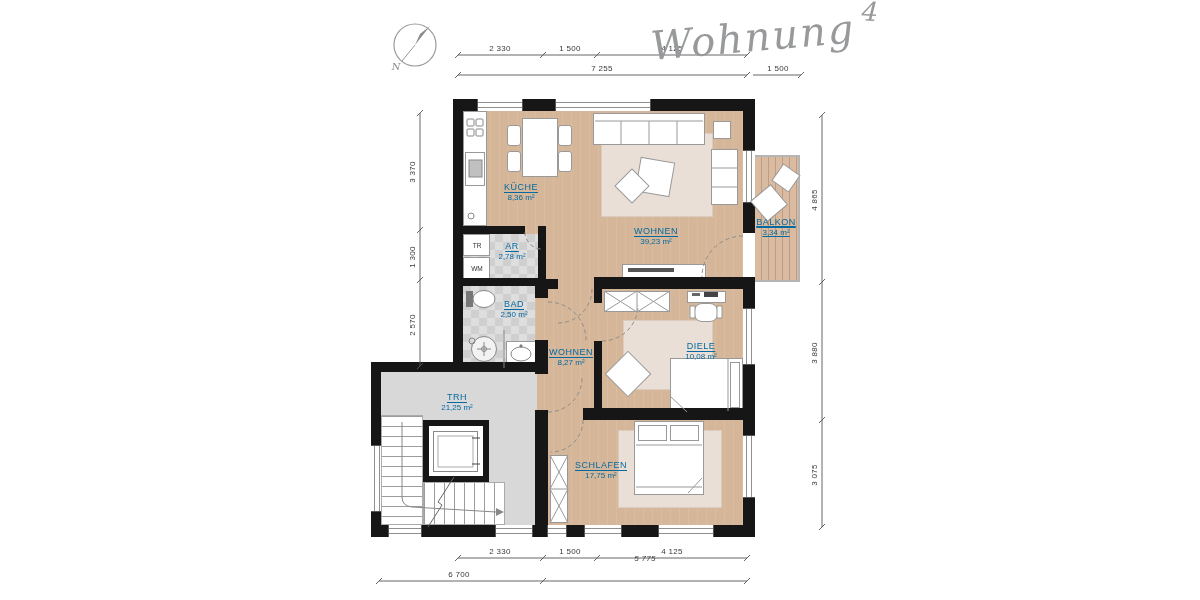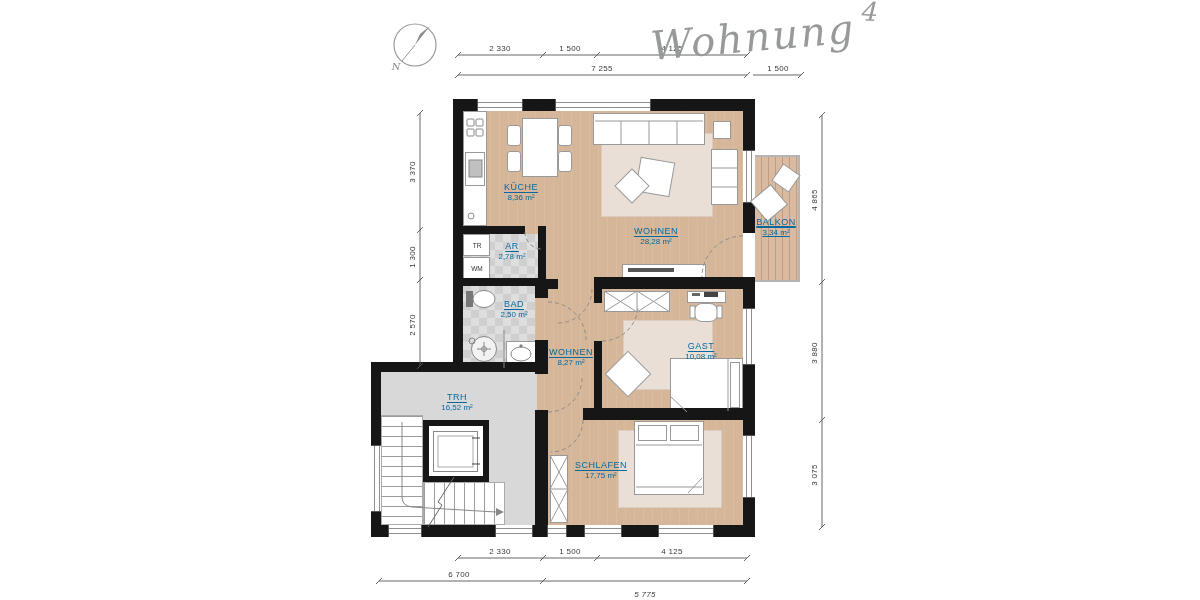--- a/index.html
+++ b/index.html
@@ -214,64 +214,64 @@
       <path d="M822,115 V527 M819,118 l6,-6 M819,285 l6,-6 M819,423 l6,-6 M819,530 l6,-6"></path>
     </g>
   </svg>
 
   <div class="room-label" style="left:521px;top:192px;">
     <span class="nm">KÜCHE</span>
     <span class="ar2">8,36 m²</span>
   </div>
   <div class="room-label" style="left:656px;top:236px;">
     <span class="nm">WOHNEN</span>
-    <span class="ar2">28,28 m²</span>
+    <span class="ar2">39,23 m²</span>
   </div>
   <div class="room-label" style="left:776px;top:227px;text-decoration:underline;">
     <span class="nm">BALKON</span>
     <span class="ar2">3,34 m²</span>
   </div>
   <div class="room-label" style="left:512px;top:251px;">
     <span class="nm">AR</span>
     <span class="ar2">2,78 m²</span>
   </div>
   <div class="room-label" style="left:514px;top:309px;">
     <span class="nm">BAD</span>
     <span class="ar2">2,50 m²</span>
   </div>
   <div class="room-label" style="left:571px;top:357px;">
     <span class="nm">WOHNEN</span>
     <span class="ar2">8,27 m²</span>
   </div>
   <div class="room-label" style="left:701px;top:351px;">
-    <span class="nm">GAST</span>
+    <span class="nm">DIELE</span>
     <span class="ar2">10,08 m²</span>
   </div>
   <div class="room-label" style="left:457px;top:402px;">
     <span class="nm">TRH</span>
-    <span class="ar2">16,52 m²</span>
+    <span class="ar2">21,25 m²</span>
   </div>
   <div class="room-label" style="left:601px;top:470px;">
     <span class="nm">SCHLAFEN</span>
     <span class="ar2">17,75 m²</span>
   </div>
   <div class="mini-label" style="left:477px;top:245px;">TR</div>
   <div class="mini-label" style="left:477px;top:268px;">WM</div>
   <div class="mini-label" style="left:396px;top:66px;font-size:10px;font-style:italic;font-family:'DejaVu Serif',serif;color:#8a8a8a;">N</div>
 
   <div class="dim" style="left:500px;top:48px;">2 330</div>
   <div class="dim" style="left:570px;top:48px;">1 500</div>
   <div class="dim" style="left:672px;top:48px;">4 125</div>
   <div class="dim" style="left:602px;top:68px;">7 255</div>
   <div class="dim" style="left:778px;top:68px;">1 500</div>
   <div class="dim" style="left:500px;top:551px;">2 330</div>
   <div class="dim" style="left:570px;top:551px;">1 500</div>
   <div class="dim" style="left:672px;top:551px;">4 125</div>
   <div class="dim" style="left:459px;top:574px;">6 700</div>
-  <div class="dim" style="left:645px;top:594px;font-style:italic;">5 775</div>
+  <div class="dim" style="left:645px;top:558px;font-style:italic;">5 775</div>
   <div class="dim v" style="left:412px;top:172px;">3 370</div>
   <div class="dim v" style="left:412px;top:257px;">1 300</div>
   <div class="dim v" style="left:412px;top:325px;">2 570</div>
   <div class="dim v" style="left:814px;top:200px;">4 865</div>
   <div class="dim v" style="left:814px;top:353px;">3 880</div>
   <div class="dim v" style="left:814px;top:475px;">3 075</div>
 
   <div id="title"><span>Wohnung</span><span class="four">4</span></div>
 
 </div>

